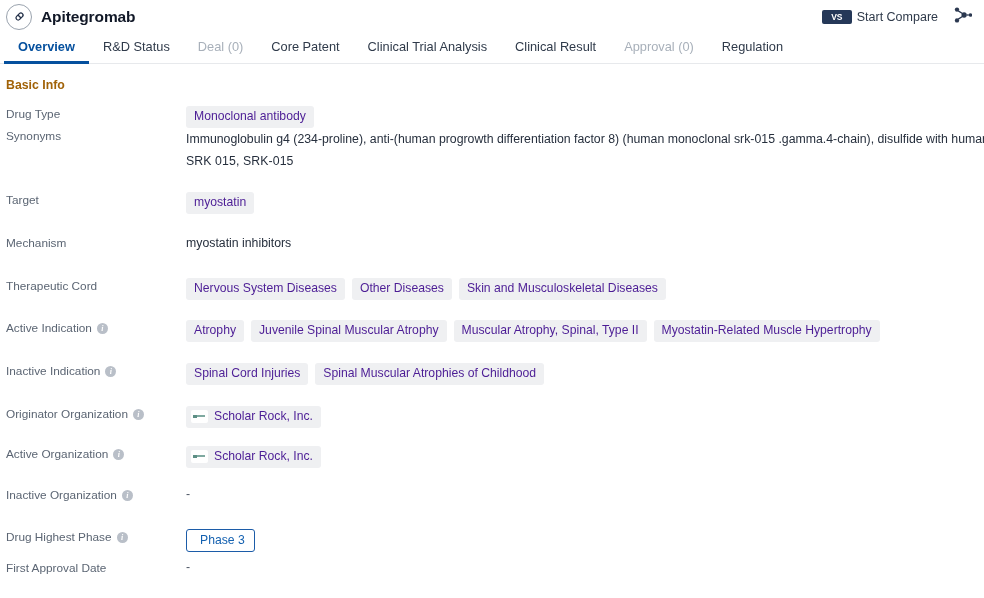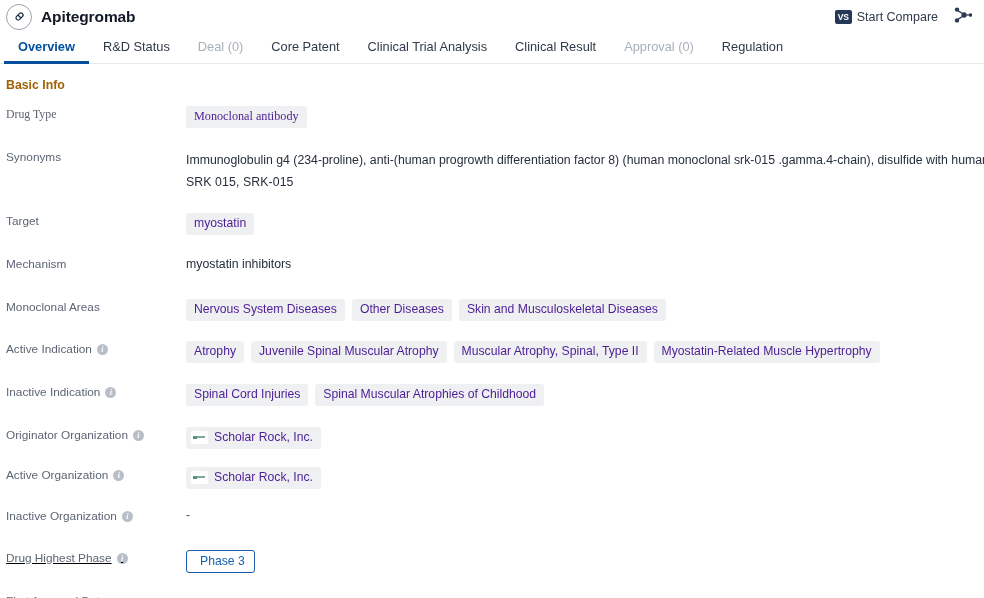--- a/index.html
+++ b/index.html
@@ -36,21 +36,21 @@
     letter-spacing: -0.1px;
   }
   .header-right {
     margin-left: auto;
     display: flex;
     align-items: center;
     gap: 14px;
     padding-right: 2px;
   }
   .vs-badge {
-    width: 17px; height: 14px;
+    width: 30px; height: 14px;
     background: #253858;
     border-radius: 2px;
     color: #fff;
     font-size: 8.5px;
     font-weight: bold;
     display: flex; align-items: center; justify-content: center;
     letter-spacing: -0.3px;
   }
   .compare-btn {
     display: flex; align-items: center; gap: 5px;
@@ -238,21 +238,21 @@
     <div class="tab">Clinical Trial Analysis</div>
     <div class="tab">Clinical Result</div>
     <div class="tab disabled">Approval (0)</div>
     <div class="tab">Regulation</div>
   </div>
 
   <div class="content">
 
     <div class="section-title">Basic Info</div>
 
-    <div class="row" style="margin-bottom:21px;font-family:Liberation Serif, serif;">
+    <div class="row" style="">
       <div class="row-label">
         <span>Drug Type</span>
       </div>
       <div class="row-value">
         <div class="chips">
           <span class="chip">Monoclonal antibody</span>
         </div>
       </div>
     </div>
 
@@ -281,21 +281,21 @@
       <div class="row-label">
         <span>Mechanism</span>
       </div>
       <div class="row-value">
         <span class="plain">myostatin inhibitors</span>
       </div>
     </div>
 
     <div class="row" style="margin-bottom:20px;">
       <div class="row-label">
-        <span>Monoclonal Areas</span>
+        <span>Therapeutic Cord</span>
       </div>
       <div class="row-value">
         <div class="chips">
           <span class="chip">Nervous System Diseases</span>
           <span class="chip">Other Diseases</span>
           <span class="chip">Skin and Musculoskeletal Diseases</span>
         </div>
       </div>
     </div>
 
@@ -360,21 +360,21 @@
     <div class="row" style="margin-bottom:22px;">
       <div class="row-label">
         <span>Inactive Organization</span>
         <span class="info-icon">i</span>
       </div>
       <div class="row-value">
         <span class="dash">-</span>
       </div>
     </div>
 
-    <div class="row" style="margin-bottom:20px;text-decoration:underline;">
+    <div class="row" style="margin-bottom:8px;">
       <div class="row-label">
         <span>Drug Highest Phase</span>
         <span class="info-icon">i</span>
       </div>
       <div class="row-value">
         <span class="phase-badge">Phase 3</span>
       </div>
     </div>
 
     <div class="row">

